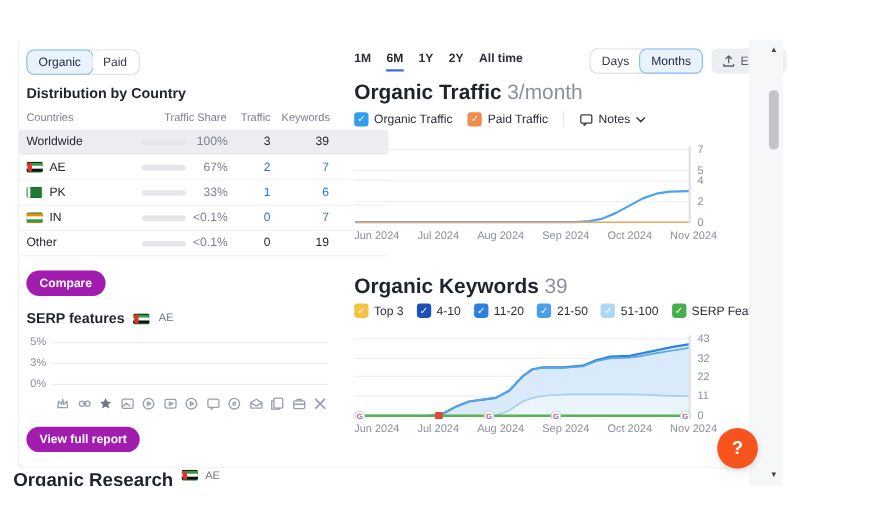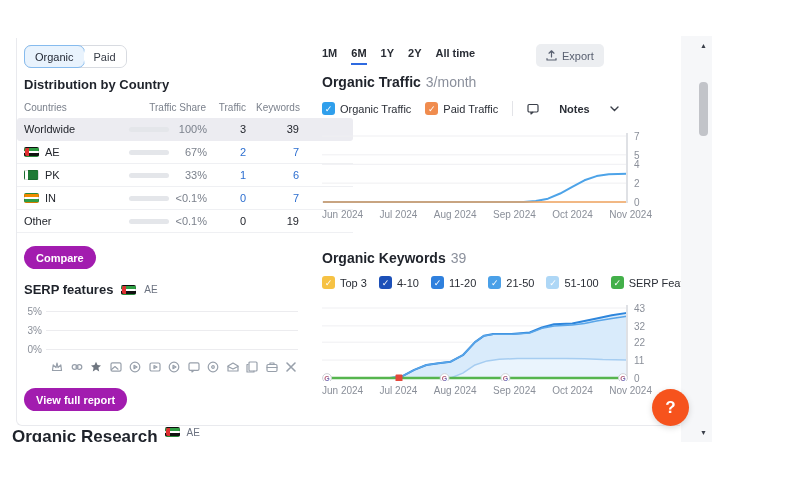--- a/index.html
+++ b/index.html
@@ -44,29 +44,29 @@
   .sicon { width:14px; height:14px; display:inline-flex; }
   .sicon svg { width:14px; height:14px; stroke:#98a0ab; fill:none; stroke-width:1.2; stroke-linejoin:round; stroke-linecap:round; }
 
   
   .ranges { position:absolute; left:322px; top:47px; display:flex; gap:14px; font-size:11px; font-weight:bold; color:#2a2e36; }
   .range { cursor:pointer; padding-bottom:4px; }
   .range.active { color:#23262d; border-bottom:2px solid #2e6ae0; }
   .hdr-right { position:absolute; left:536px; top:44px; display:flex; gap:8px; align-items:center; }
   .btn-export { display:inline-flex; align-items:center; gap:5px; height:23px; padding:0 10px; background:#eceef1; color:#596070; font-size:11px; border:none; border-radius:5px; cursor:pointer; }
 
-  .chart-title { position:absolute; font-size:14px; }
+  .chart-title { position:absolute; font-size:19px; }
   .chart-title b { font-weight:bold; color:#1f232b; }
   .chart-title span.sub { color:#8b909c; margin-left:5px; font-weight:normal; }
 
   .legend { position:absolute; display:flex; align-items:center; gap:14px; font-size:11px; color:#2a2e36; }
   .chip { display:flex; align-items:center; gap:5px; cursor:pointer; }
   .cbx { width:13px; height:13px; border-radius:3px; color:#fff; font-size:9px; font-weight:bold; display:flex; align-items:center; justify-content:center; }
   .vdiv { width:1px; height:15px; background:#e3e4e8; }
-  .notes { display:flex; align-items:center; gap:20px; cursor:pointer; font-weight:bold; color:#2a2e36; }
+  .notes { display:flex; align-items:center; gap:5px; cursor:pointer; font-weight:normal; color:#2a2e36; }
 
   .chart-wrap { position:absolute; }
   .ylab { position:absolute; font-size:10px; color:#8a8f99; left:312px; }
   .xlabs { position:absolute; display:flex; justify-content:space-between; font-size:10px; color:#8a8f99; }
 
   .scrollbar { position:absolute; left:681px; top:36px; width:31px; height:406px; background:#f6f7f9; }
   .sb-thumb { position:absolute; right:4px; top:46px; width:9px; height:54px; background:#c2c4c9; border-radius:4px; }
   .sb-arrow { position:absolute; right:5px; font-size:7px; color:#3a3f49; }
 
   .help-fab { position:absolute; left:652px; top:389px; width:37px; height:37px; border-radius:50%; background:#f6531d; color:#fff; font-size:17px; font-weight:bold; display:flex; align-items:center; justify-content:center; cursor:pointer; box-shadow:0 2px 6px rgba(0,0,0,.15); }
@@ -239,20 +239,24 @@
 
   <div class="ranges">
     <span class="range">1M</span>
     <span class="range active">6M</span>
     <span class="range">1Y</span>
     <span class="range">2Y</span>
     <span class="range">All time</span>
   </div>
 
   <div class="hdr-right">
+    <div class="seg-group">
+      <div class="seg">Days</div>
+      <div class="seg active">Months</div>
+    </div>
     <button class="btn-export">
       <svg width="11" height="11" viewBox="0 0 11 11">
           <path d="M5.5 1 V7 M3 3.2 L5.5 0.8 L8 3.2 M1 8.5 V10 H10 V8.5" stroke="#596070" fill="none" stroke-width="1.2" stroke-linecap="round" stroke-linejoin="round"></path>
         </svg>
       <span>Export</span>
     </button>
   </div>
 
   <div class="chart-title" style="left:322px; top:74px;">
     <b>Organic Traffic</b><span class="sub">3/month</span>

